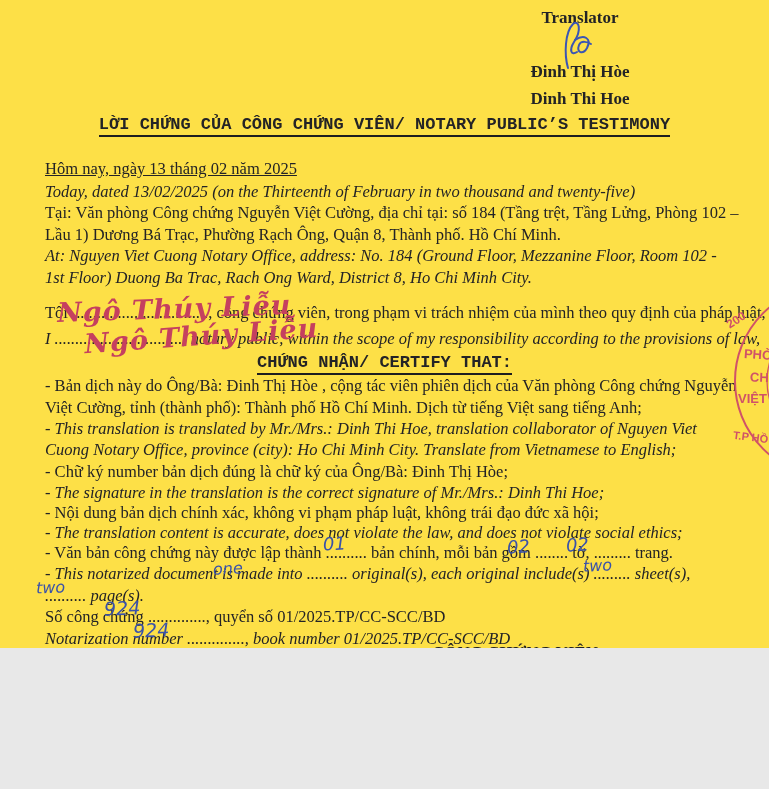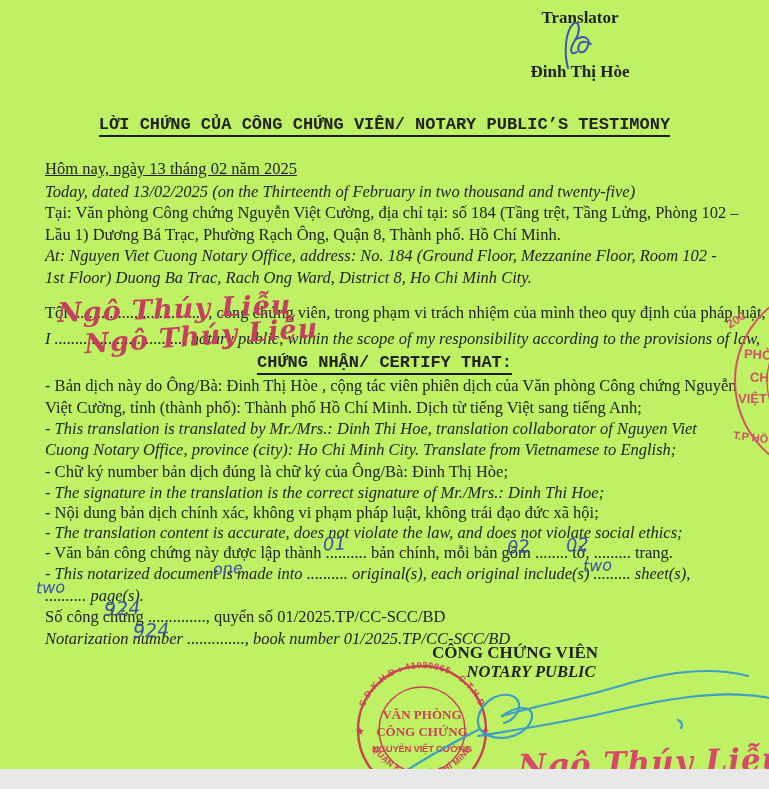--- a/index.html
+++ b/index.html
@@ -1,16 +1,16 @@
 <!DOCTYPE html>
 <html><head>
 <meta charset="utf-8">
 <style>
   html,body{margin:0;padding:0;background:#e8e8e8;}
-  #page{position:relative;width:769px;height:769px;background:#bef264;overflow:hidden;
+  #page{position:relative;width:769px;height:648px;background:#fde047;overflow:hidden;
         font-family:"Liberation Serif", serif;color:#232326;}
   .line{position:absolute;left:45px;white-space:nowrap;font-size:16.5px;line-height:20px;color:#232326;}
   .en{font-style:italic;}
   .center-line{position:absolute;left:0;width:769px;text-align:center;white-space:nowrap;}
   .bold{font-weight:bold;}
   .underline{display:inline-block;border-bottom:2px solid #1d1d20;padding-bottom:1px;font-family:Liberation Mono, monospace;}
   .tr-block{font-weight:bold;font-size:17px;}
   .hw-blue{position:absolute;font-family:"DejaVu Sans", sans-serif;font-style:italic;
            font-size:18px;line-height:18px;white-space:nowrap;}
   .hw-red{position:absolute;font-family:"DejaVu Serif", serif;font-style:italic;font-weight:bold;
@@ -25,20 +25,21 @@
 <div id="page">
 
   <div class="center-line tr-block" style="left:480px;width:200px;top:8px;">Translator</div>
   <svg style="left:544px;top:20px;" width="58" height="50" viewBox="0 0 58 50">
     <g fill="none" stroke="#3b55b4" stroke-width="2" stroke-linecap="round">
       <path d="M 24 48 C 20 34, 21 12, 29 4 C 35 -1, 38 10, 30 22 C 25 30, 27 36, 33 32"></path>
       <path d="M 31 20 C 40 14, 48 18, 43 28 C 39 35, 32 33, 35 25 C 37 20, 44 22, 47 24"></path>
     </g>
   </svg>
   <div class="center-line tr-block" style="left:480px;width:200px;top:62px;">Đinh Thị Hòe</div>
+  <div class="center-line tr-block" style="left:480px;width:200px;top:89px;">Dinh Thi Hoe</div>
 
   <div class="center-line bold" style="top:114px;font-size:17px;">
     <span class="underline">LỜI CHỨNG CỦA CÔNG CHỨNG VIÊN/ NOTARY PUBLIC’S TESTIMONY</span>
   </div>
 
   <div class="line" style="top:159px;text-decoration:underline;">Hôm nay, ngày 13 tháng 02 năm 2025</div>
   <div class="line en" style="top:182px;">Today, dated 13/02/2025 (on the Thirteenth of February in two thousand and twenty-five)</div>
   <div class="line" style="top:203px;">Tại: Văn phòng Công chứng Nguyễn Việt Cường, địa chỉ tại: số 184 (Tầng trệt, Tầng Lửng, Phòng 102 –</div>
   <div class="line" style="top:225px;">Lầu 1) Dương Bá Trạc, Phường Rạch Ông, Quận 8, Thành phố. Hồ Chí Minh.</div>
   <div class="line en" style="top:246px;">At: Nguyen Viet Cuong Notary Office, address: No. 184 (Ground Floor, Mezzanine Floor, Room 102 -</div>

